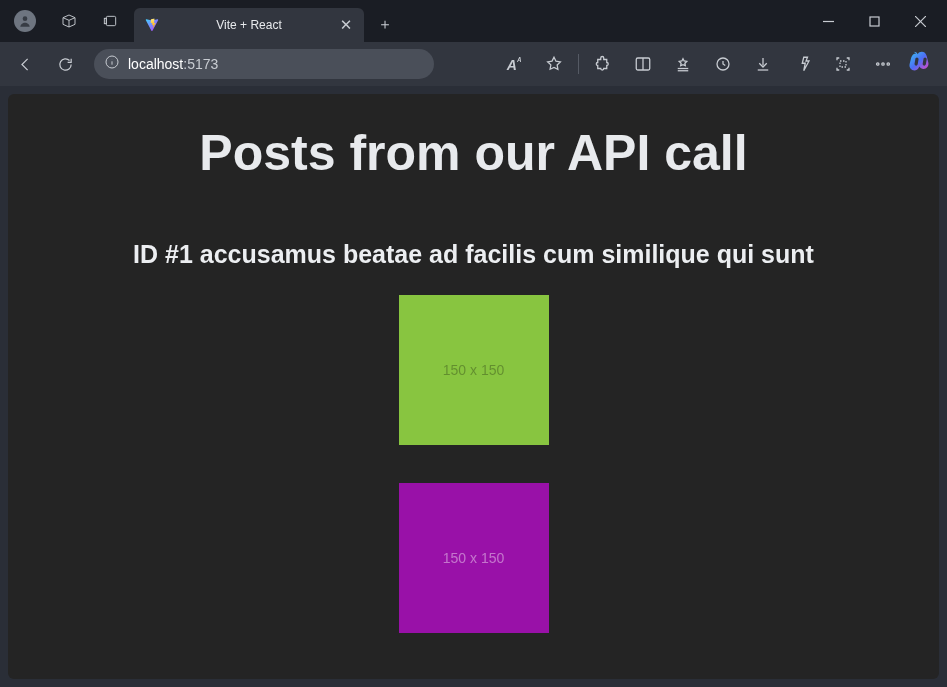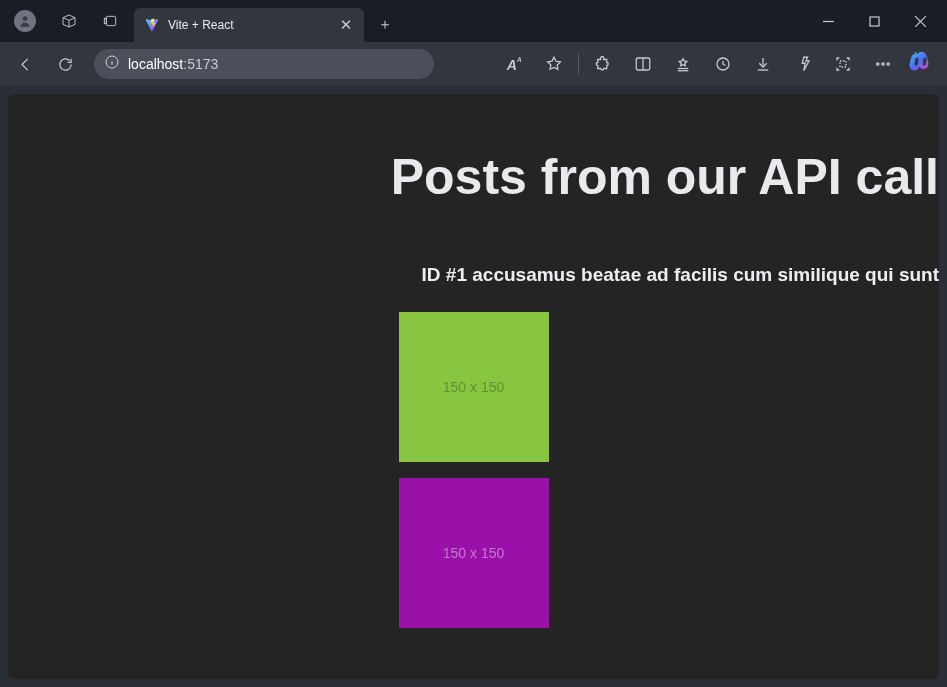--- a/index.html
+++ b/index.html
@@ -64,20 +64,21 @@
       height: 16px;
       display: flex;
       align-items: center;
       justify-content: center;
     }
     .tab-favicon svg { width: 14px; height: 16px; }
     .tab-title {
       color: #e8eaed;
       font-size: 12px;
       flex: 1;
+      text-align: center;
     }
     .tab-close {
       color: #c8ccd2;
       font-size: 15px;
       width: 16px;
       text-align: center;
     }
     .newtab-btn {
       width: 30px;
       height: 30px;
@@ -170,39 +171,39 @@
       background: #2a2e37;
       padding: 8px;
     }
     .page {
       background: #242424;
       width: 100%;
       height: 100%;
       overflow-y: auto;
       border-radius: 6px;
       color: #e8eaed;
-      text-align: right;
-      padding-top: 54px;
+      text-align: center;
+      padding-top: 30px;
     }
     .page h1 {
       font-size: 50px;
       font-weight: 700;
       color: #e8eaed;
       margin-bottom: 58px;
     }
     .post h2 {
-      font-size: 19px;
+      font-size: 25px;
       font-weight: 700;
       color: #eceef1;
       margin-bottom: 26px;
     }
     .thumb {
       width: 150px;
       height: 150px;
-      margin: 0 auto 16px;
+      margin: 0 auto 38px;
       background: #cccccc;
       display: flex;
       align-items: center;
       justify-content: center;
       font-size: 14px;
     }
     .thumb .dim { color: rgba(0,0,0,0.28); }
     .thumb.purple .dim { color: rgba(255,255,255,0.42); }
     
     .page::-webkit-scrollbar { width: 14px; }

